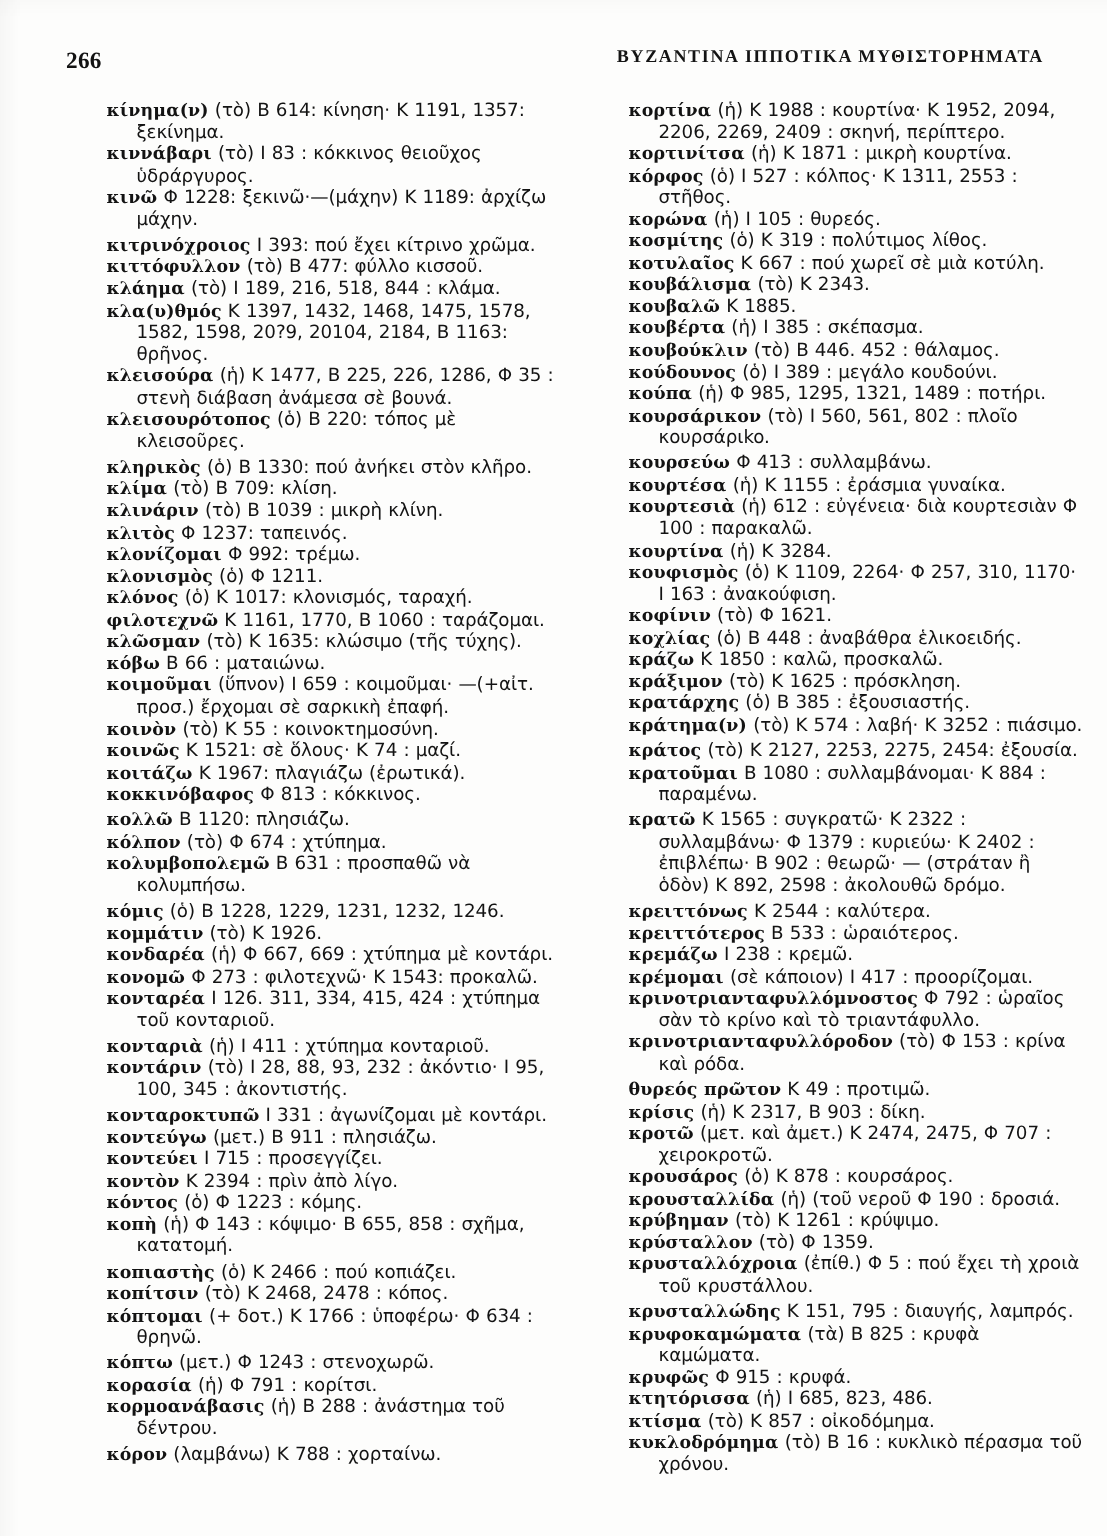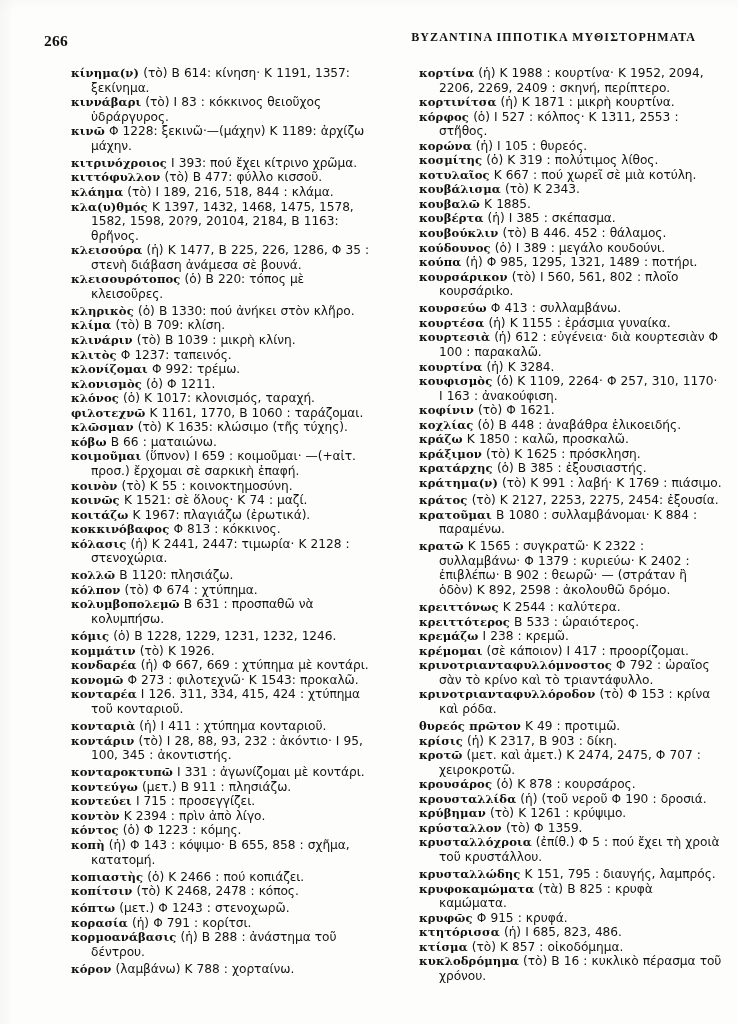--- a/index.html
+++ b/index.html
@@ -130,39 +130,39 @@
         <p class="entry"><span class="hw">κλονισμὸς</span><span class="body"> (ὁ) Φ 1211.</span></p>
         <p class="entry"><span class="hw">κλόνος</span><span class="body"> (ὁ) Κ 1017: κλονισμός, ταραχή.</span></p>
         <p class="entry"><span class="hw">φιλοτεχνῶ</span><span class="body"> Κ 1161, 1770, Β 1060 : ταράζομαι.</span></p>
         <p class="entry"><span class="hw">κλῶσμαν</span><span class="body"> (τὸ) Κ 1635: κλώσιμο (τῆς τύχης).</span></p>
         <p class="entry"><span class="hw">κόβω</span><span class="body"> Β 66 : ματαιώνω.</span></p>
         <p class="entry"><span class="hw">κοιμοῦμαι</span><span class="body"> (ὕπνον) Ι 659 : κοιμοῦμαι· —(+αἰτ. προσ.) ἔρχομαι σὲ σαρκικὴ ἐπαφή.</span></p>
         <p class="entry"><span class="hw">κοινὸν</span><span class="body"> (τὸ) Κ 55 : κοινοκτημοσύνη.</span></p>
         <p class="entry"><span class="hw">κοινῶς</span><span class="body"> Κ 1521: σὲ ὅλους· Κ 74 : μαζί.</span></p>
         <p class="entry"><span class="hw">κοιτάζω</span><span class="body"> Κ 1967: πλαγιάζω (ἐρωτικά).</span></p>
         <p class="entry"><span class="hw">κοκκινόβαφος</span><span class="body"> Φ 813 : κόκκινος.</span></p>
-        <p class="entry"><span class="hw">κόλασις</span><span class="body"> (ἡ) Κ 2441, 2447: τιμωρία· Κ 2128 : στενοχώρια.</span></p>
         <p class="entry gap-sm"><span class="hw">κολλῶ</span><span class="body"> Β 1120: πλησιάζω.</span></p>
         <p class="entry"><span class="hw">κόλπον</span><span class="body"> (τὸ) Φ 674 : χτύπημα.</span></p>
         <p class="entry"><span class="hw">κολυμβοπολεμῶ</span><span class="body"> Β 631 : προσπαθῶ νὰ κολυμπήσω.</span></p>
         <p class="entry gap-sm"><span class="hw">κόμις</span><span class="body"> (ὁ) Β 1228, 1229, 1231, 1232, 1246.</span></p>
         <p class="entry"><span class="hw">κομμάτιν</span><span class="body"> (τὸ) Κ 1926.</span></p>
         <p class="entry"><span class="hw">κονδαρέα</span><span class="body"> (ἡ) Φ 667, 669 : χτύπημα μὲ κοντάρι.</span></p>
         <p class="entry"><span class="hw">κονομῶ</span><span class="body"> Φ 273 : φιλοτεχνῶ· Κ 1543: προκαλῶ.</span></p>
         <p class="entry"><span class="hw">κονταρέα</span><span class="body"> Ι 126. 311, 334, 415, 424 : χτύπημα τοῦ κονταριοῦ.</span></p>
         <p class="entry gap-sm"><span class="hw">κονταριὰ</span><span class="body"> (ἡ) Ι 411 : χτύπημα κονταριοῦ.</span></p>
         <p class="entry"><span class="hw">κοντάριν</span><span class="body"> (τὸ) Ι 28, 88, 93, 232 : ἀκόντιο· Ι 95, 100, 345 : ἀκοντιστής.</span></p>
         <p class="entry gap-sm"><span class="hw">κονταροκτυπῶ</span><span class="body"> Ι 331 : ἀγωνίζομαι μὲ κοντάρι.</span></p>
         <p class="entry"><span class="hw">κοντεύγω</span><span class="body"> (μετ.) Β 911 : πλησιάζω.</span></p>
         <p class="entry"><span class="hw">κοντεύει</span><span class="body"> Ι 715 : προσεγγίζει.</span></p>
         <p class="entry"><span class="hw">κοντὸν</span><span class="body"> Κ 2394 : πρὶν ἀπὸ λίγο.</span></p>
         <p class="entry"><span class="hw">κόντος</span><span class="body"> (ὁ) Φ 1223 : κόμης.</span></p>
         <p class="entry"><span class="hw">κοπὴ</span><span class="body"> (ἡ) Φ 143 : κόψιμο· Β 655, 858 : σχῆμα, κατατομή.</span></p>
         <p class="entry gap-sm"><span class="hw">κοπιαστὴς</span><span class="body"> (ὁ) Κ 2466 : πού κοπιάζει.</span></p>
         <p class="entry"><span class="hw">κοπίτσιν</span><span class="body"> (τὸ) Κ 2468, 2478 : κόπος.</span></p>
+        <p class="entry"><span class="hw">κόπτομαι</span><span class="body"> (+ δοτ.) Κ 1766 : ὑποφέρω· Φ 634 : θρηνῶ.</span></p>
         <p class="entry gap-sm"><span class="hw">κόπτω</span><span class="body"> (μετ.) Φ 1243 : στενοχωρῶ.</span></p>
         <p class="entry"><span class="hw">κορασία</span><span class="body"> (ἡ) Φ 791 : κορίτσι.</span></p>
         <p class="entry"><span class="hw">κορμοανάβασις</span><span class="body"> (ἡ) Β 288 : ἀνάστημα τοῦ δέντρου.</span></p>
         <p class="entry gap-sm"><span class="hw">κόρον</span><span class="body"> (λαμβάνω) Κ 788 : χορταίνω.</span></p>
       </div>
     <div class="col col-right" id="col-right">
         <p class="entry"><span class="hw">κορτίνα</span><span class="body"> (ἡ) Κ 1988 : κουρτίνα· Κ 1952, 2094, 2206, 2269, 2409 : σκηνή, περίπτερο.</span></p>
         <p class="entry"><span class="hw">κορτινίτσα</span><span class="body"> (ἡ) Κ 1871 : μικρὴ κουρτίνα.</span></p>
         <p class="entry"><span class="hw">κόρφος</span><span class="body"> (ὁ) Ι 527 : κόλπος· Κ 1311, 2553 : στῆθος.</span></p>
         <p class="entry"><span class="hw">κορώνα</span><span class="body"> (ἡ) Ι 105 : θυρεός.</span></p>
@@ -178,21 +178,21 @@
         <p class="entry gap-sm"><span class="hw">κουρσεύω</span><span class="body"> Φ 413 : συλλαμβάνω.</span></p>
         <p class="entry"><span class="hw">κουρτέσα</span><span class="body"> (ἡ) Κ 1155 : ἐράσμια γυναίκα.</span></p>
         <p class="entry"><span class="hw">κουρτεσιὰ</span><span class="body"> (ἡ) 612 : εὐγένεια· διὰ κουρτεσιὰν Φ 100 : παρακαλῶ.</span></p>
         <p class="entry"><span class="hw">κουρτίνα</span><span class="body"> (ἡ) Κ 3284.</span></p>
         <p class="entry"><span class="hw">κουφισμὸς</span><span class="body"> (ὁ) Κ 1109, 2264· Φ 257, 310, 1170· Ι 163 : ἀνακούφιση.</span></p>
         <p class="entry"><span class="hw">κοφίνιν</span><span class="body"> (τὸ) Φ 1621.</span></p>
         <p class="entry"><span class="hw">κοχλίας</span><span class="body"> (ὁ) Β 448 : ἀναβάθρα ἑλικοειδής.</span></p>
         <p class="entry"><span class="hw">κράζω</span><span class="body"> Κ 1850 : καλῶ, προσκαλῶ.</span></p>
         <p class="entry"><span class="hw">κράξιμον</span><span class="body"> (τὸ) Κ 1625 : πρόσκληση.</span></p>
         <p class="entry"><span class="hw">κρατάρχης</span><span class="body"> (ὁ) Β 385 : ἐξουσιαστής.</span></p>
-        <p class="entry"><span class="hw">κράτημα(ν)</span><span class="body"> (τὸ) Κ 991 : λαβή· Κ 1769 : πιάσιμο.</span></p>
+        <p class="entry"><span class="hw">κράτημα(ν)</span><span class="body"> (τὸ) Κ 574 : λαβή· Κ 3252 : πιάσιμο.</span></p>
         <p class="entry gap-sm"><span class="hw">κράτος</span><span class="body"> (τὸ) Κ 2127, 2253, 2275, 2454: ἐξουσία.</span></p>
         <p class="entry"><span class="hw">κρατοῦμαι</span><span class="body"> Β 1080 : συλλαμβάνομαι· Κ 884 : παραμένω.</span></p>
         <p class="entry gap-sm"><span class="hw">κρατῶ</span><span class="body"> Κ 1565 : συγκρατῶ· Κ 2322 : συλλαμβάνω· Φ 1379 : κυριεύω· Κ 2402 : ἐπιβλέπω· Β 902 : θεωρῶ· — (στράταν ἢ ὁδὸν) Κ 892, 2598 : ἀκολουθῶ δρόμο.</span></p>
         <p class="entry gap-sm"><span class="hw">κρειττόνως</span><span class="body"> Κ 2544 : καλύτερα.</span></p>
         <p class="entry"><span class="hw">κρειττότερος</span><span class="body"> Β 533 : ὡραιότερος.</span></p>
         <p class="entry"><span class="hw">κρεμάζω</span><span class="body"> Ι 238 : κρεμῶ.</span></p>
         <p class="entry"><span class="hw">κρέμομαι</span><span class="body"> (σὲ κάποιον) Ι 417 : προορίζομαι.</span></p>
         <p class="entry"><span class="hw">κρινοτριανταφυλλόμνοστος</span><span class="body"> Φ 792 : ὡραῖος σὰν τὸ κρίνο καὶ τὸ τριαντάφυλλο.</span></p>
         <p class="entry"><span class="hw">κρινοτριανταφυλλόροδον</span><span class="body"> (τὸ) Φ 153 : κρίνα καὶ ρόδα.</span></p>
         <p class="entry gap-sm"><span class="hw">θυρεός πρῶτον</span><span class="body"> Κ 49 : προτιμῶ.</span></p>

